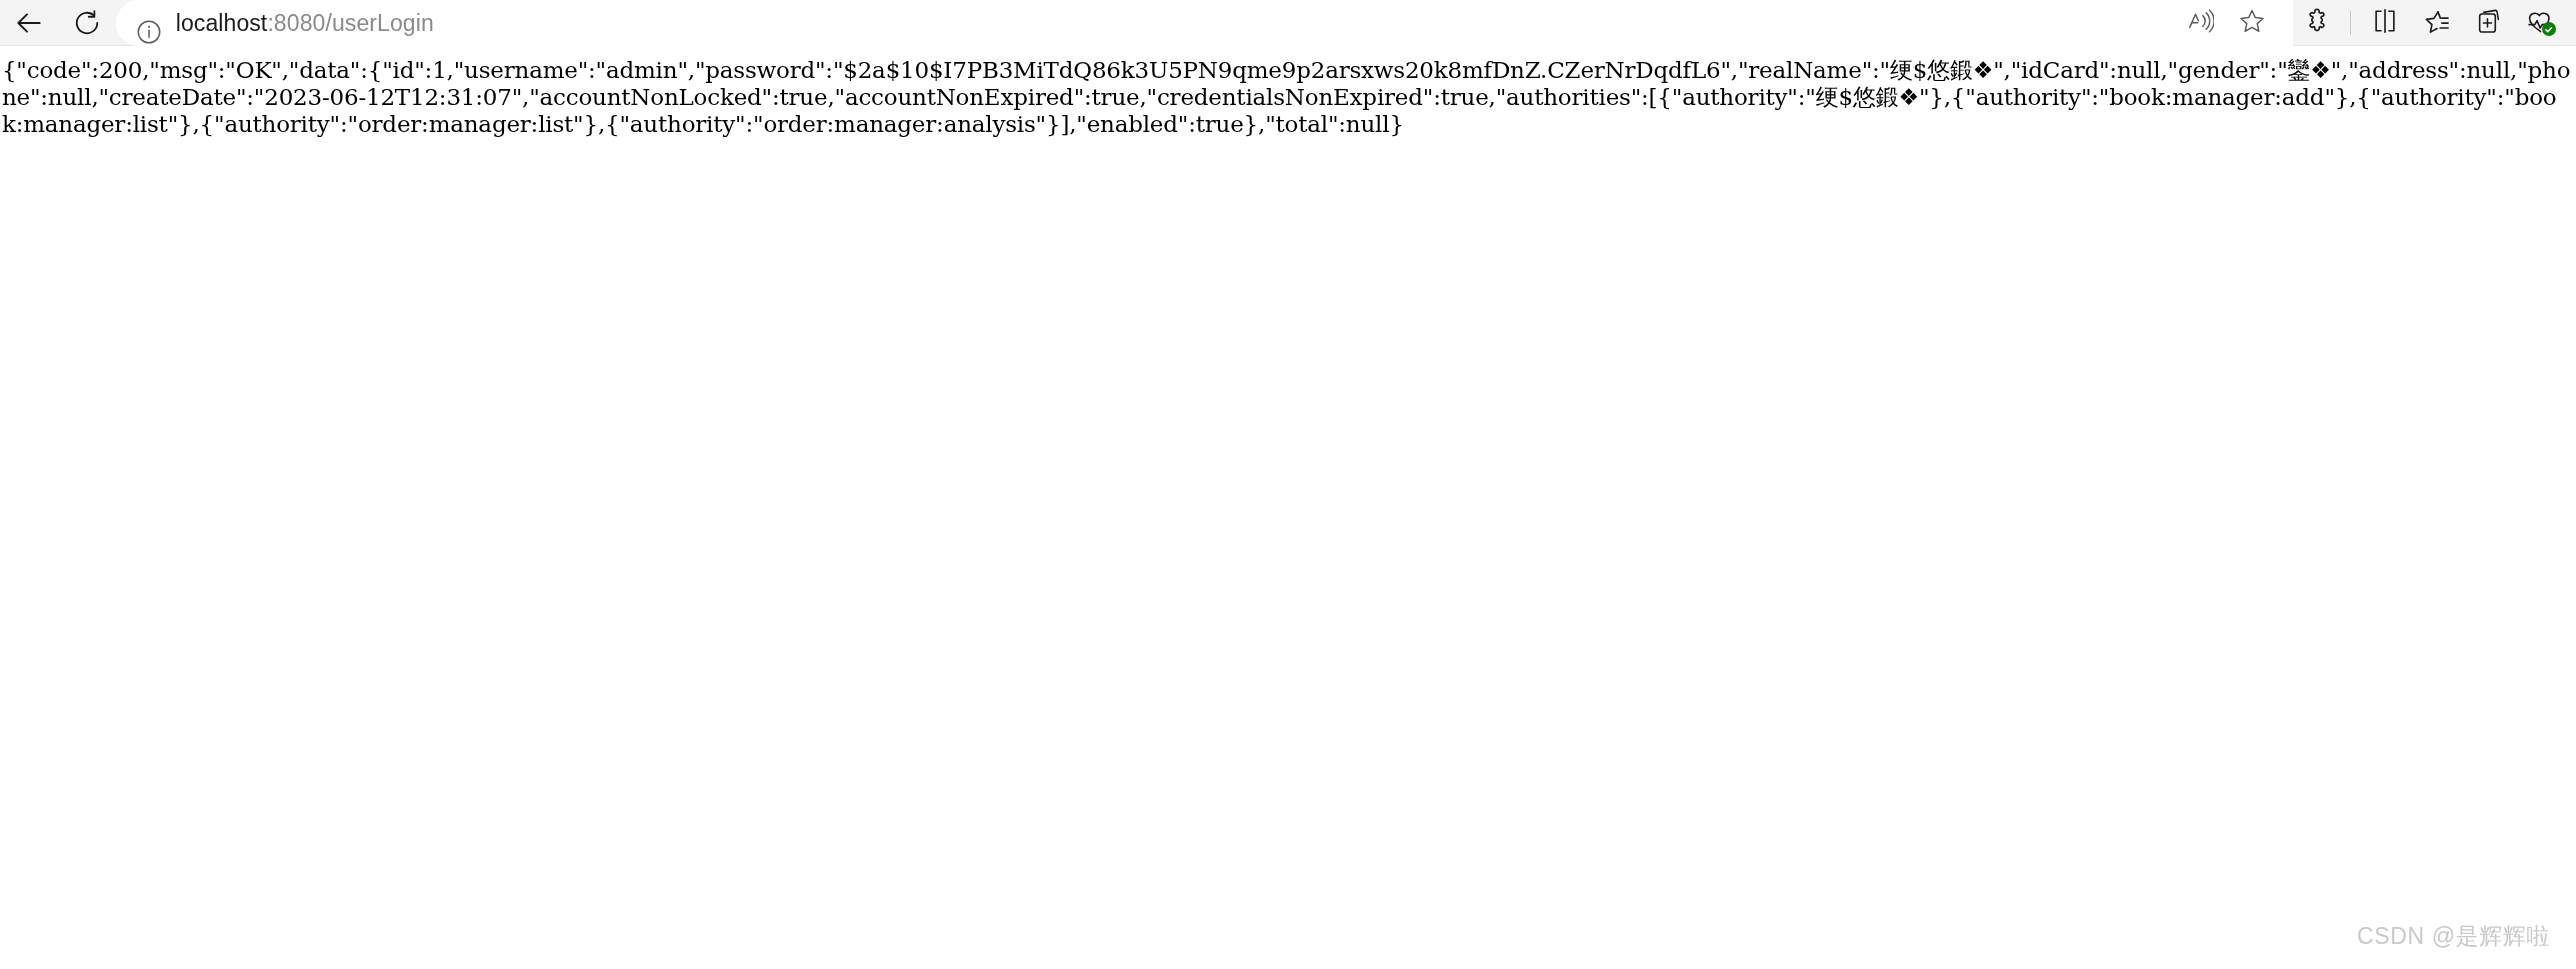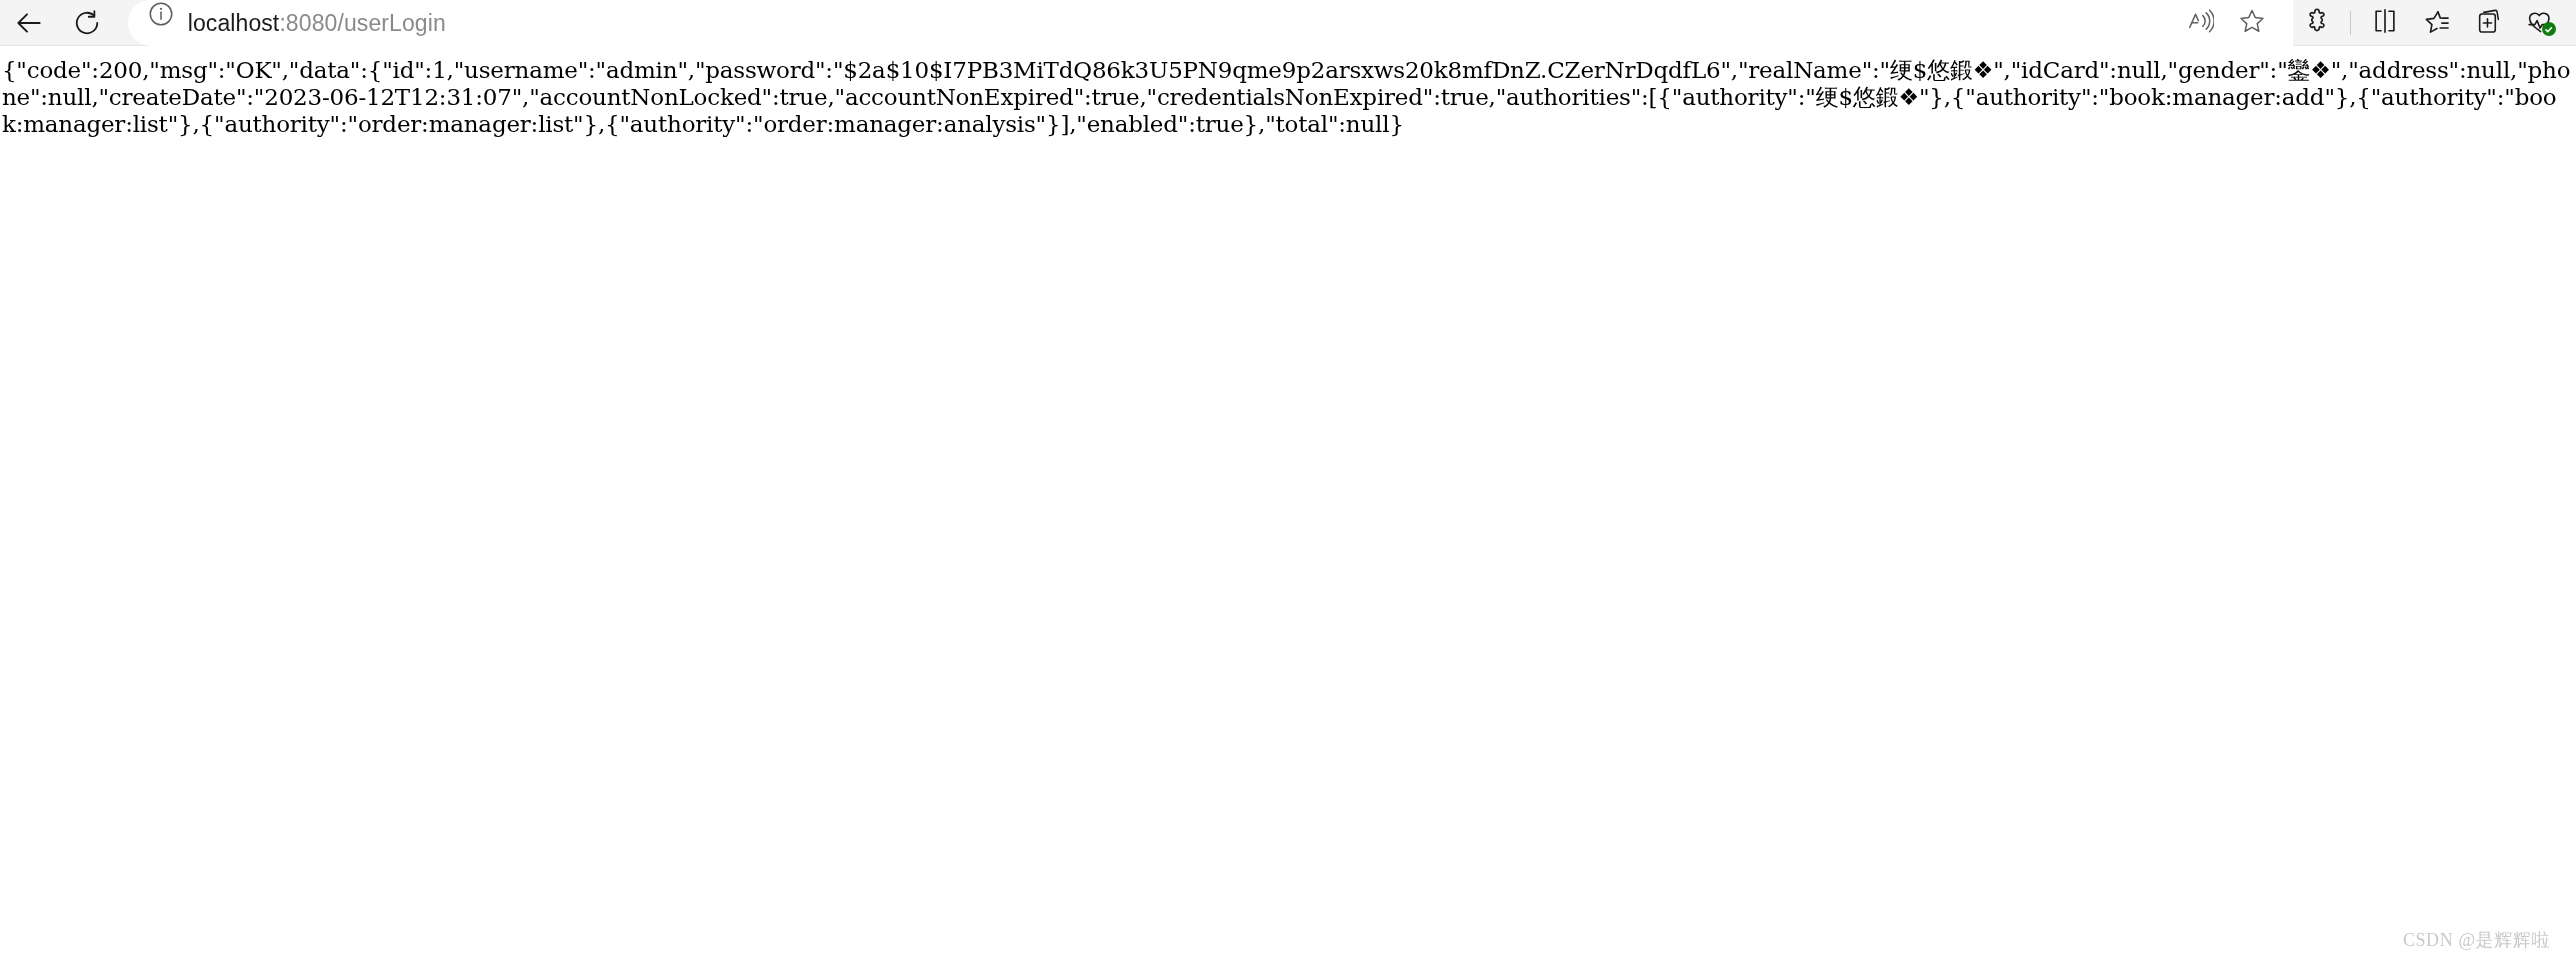--- a/index.html
+++ b/index.html
@@ -39,29 +39,29 @@
   .addressbar-wrap {
     flex: 1 1 auto;
     height: 46px;
     display: flex;
     align-items: center;
     position: relative;
     min-width: 0;
   }
   .addressbar {
     position: absolute;
-    left: 12px;
+    left: 0;
     top: 0;
     height: 46px;
     right: -1.9px;
     background: #ffffff;
     border-top-left-radius: 24px;
     border-bottom-left-radius: 24px;
     display: flex;
-    align-items: flex-start;
+    align-items: flex-end;
     min-width: 0;
   }
   .site-info-icon {
     width: 28px;
     height: 28px;
     margin-left: 18.7px;
     margin-right: 13px;
     flex: 0 0 auto;
     display: flex;
     align-items: center;
@@ -147,22 +147,22 @@
     color: #000000;
     white-space: pre-wrap;
     word-break: break-all;
     letter-spacing: -0.2px;
   }
 
   .watermark {
     position: absolute;
     right: 26px;
     bottom: 17px;
-    font-family: Liberation Serif, serif;
-    font-size: 18px;
+    font-family: Liberation Sans, sans-serif;
+    font-size: 23px;
     color: #c9c9c9;
     letter-spacing: 0.6px;
     user-select: none;
   }
 </style>
 </head>
 <body>
 
 <div class="browser-toolbar">
 

